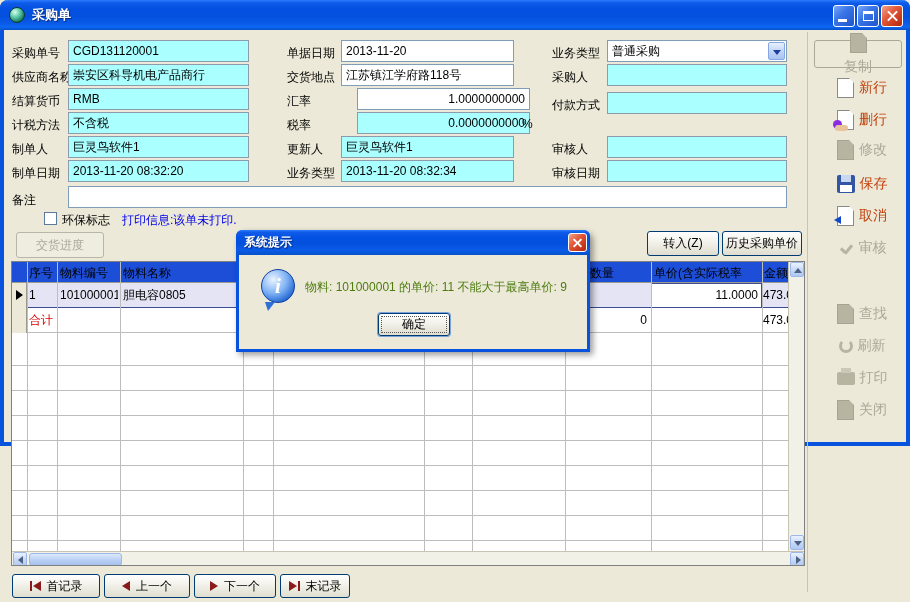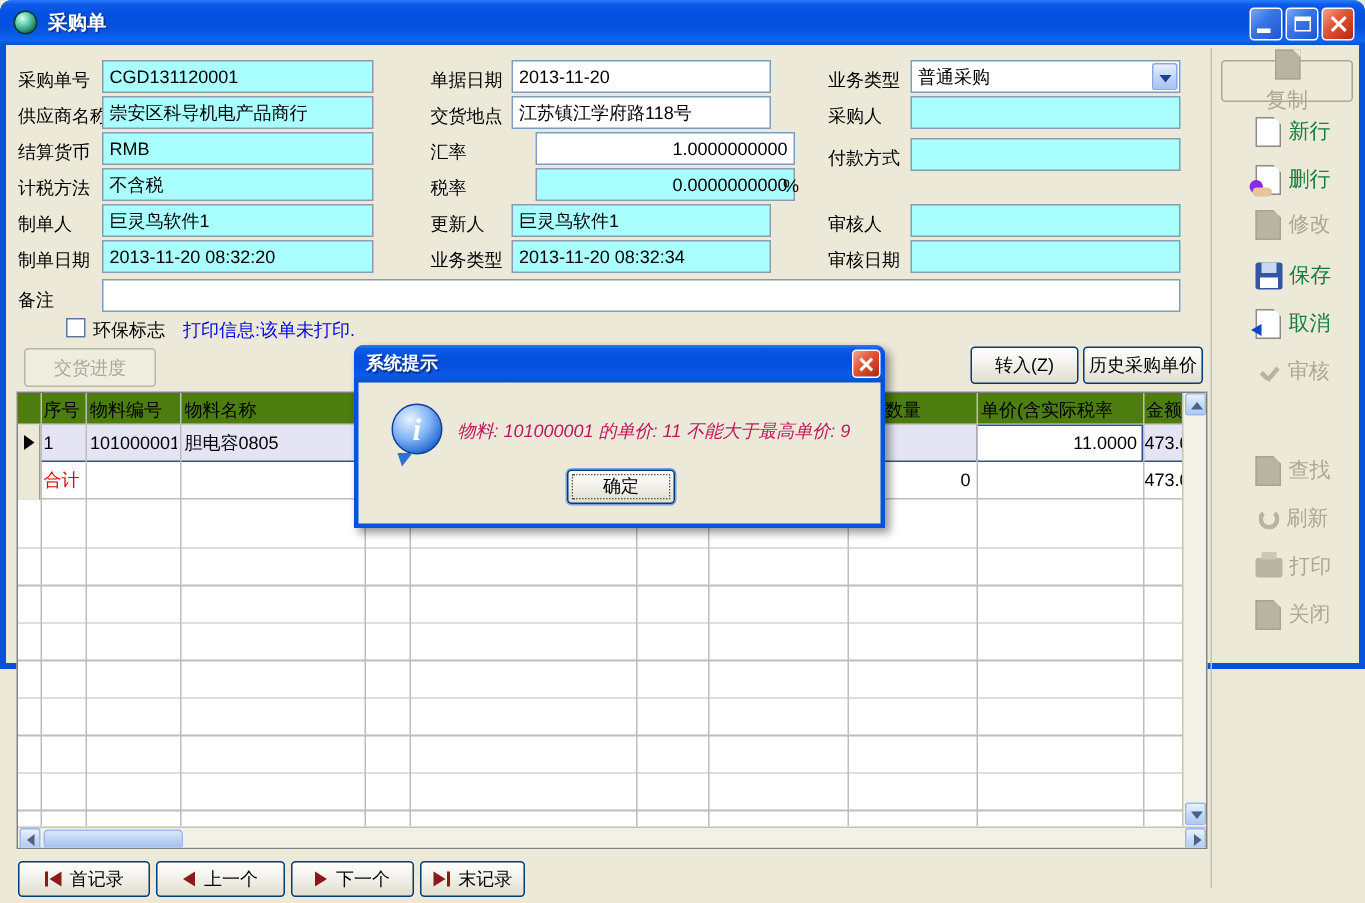--- a/index.html
+++ b/index.html
@@ -46,21 +46,21 @@
 
   
   .xpbtn { position:absolute; background:linear-gradient(180deg,#FFFFFF,#F2F1EA 45%,#E0DECF);
       border:1px solid #003C74; border-radius:3px; font-size:12px; color:#000;
       display:flex; align-items:center; justify-content:center; white-space:nowrap; }
   .xpbtn.disabled { border-color:#B9B5A8; color:#ACA899; background:#EFEDE0; }
 
   
   .grid { position:absolute; left:7px; top:261px; width:794px; height:305px;
       background:#fff; border:1px solid #808080; overflow:hidden; }
-  .grid-head { position:absolute; left:0; top:0; width:778px; height:21px; background:#4d7c0f;
+  .grid-head { position:absolute; left:0; top:0; width:778px; height:21px; background:#1d4ed8;
       border-bottom:1px solid #9C9A8C; }
   .hcell { position:absolute; top:3px; font-size:12px; color:#000; white-space:nowrap; overflow:hidden; }
   .vline { position:absolute; top:0; width:1px; background:#BDBDBD; }
   .grid-rows-vlines { position:absolute; left:0; top:21px; width:778px; height:268px; pointer-events:none; }
   .grid-empty { position:absolute; left:0; top:71px; width:778px; height:218px;
       background:repeating-linear-gradient(180deg, transparent 0 24px, #BDBDBD 24px 25px);
       background-position:0 8px; }
   .row { position:absolute; left:0; width:778px; height:25px; font-size:12px; line-height:24px; }
   .row1 { top:21px; background:#E4E4F4; border-bottom:1px solid #3B4C94; }
   .row2 { top:46px; background:#fff; border-bottom:1px solid #BDBDBD; }
@@ -83,21 +83,21 @@
   .tri-down  { position:absolute; left:3px; top:5px;  border-left:4px solid transparent; border-right:4px solid transparent; border-top:5px solid #4D6185; }
   .tri-leftg { position:absolute; left:4px; top:3px;  border-top:4px solid transparent; border-bottom:4px solid transparent; border-right:5px solid #4D6185; }
   .tri-rightg{ position:absolute; left:5px; top:3px;  border-top:4px solid transparent; border-bottom:4px solid transparent; border-left:5px solid #4D6185; }
   .hscroll { position:absolute; left:0; top:289px; width:794px; height:16px; background:#F2F1E8;
       border-top:1px solid #C8C4B4; }
   .hthumb { position:absolute; left:17px; top:1px; width:93px; height:13px; border:1px solid #9DB8E8;
       border-radius:3px; background:linear-gradient(180deg,#DCE9FC,#BAD0F5 55%,#A4C0EE); }
 
   
   .side-item { position:absolute; left:812px; width:92px; height:28px; display:flex;
-      align-items:center; justify-content:center; gap:5px; font-size:14px; color:#15803d; }
+      align-items:center; justify-content:center; gap:5px; font-size:14px; color:#c2410c; }
   .side-item.disabled { color:#ACA899; }
   .side-item.framed { border:1px solid #ACA899; border-radius:3px; width:88px; left:810px;flex-direction:column; }
   .icon-doc { width:17px; height:20px; background:#fff; border:1px solid #8A8A8A; position:relative; flex:none; }
   .icon-doc::after { content:""; position:absolute; right:-1px; top:-1px; width:0; height:0;
       border-left:5px solid transparent; border-top:5px solid #ECE9D8; }
   .icon-doc.grey { background:#B8B4A2; border-color:#A8A492; }
   .icon-doc .p-dot { position:absolute; left:-5px; bottom:0; width:9px; height:9px; border-radius:50%; background:#8A2BE2; }
   .icon-doc .hand  { position:absolute; left:-3px; bottom:-2px; width:13px; height:6px; border-radius:3px; background:#E8C49A; }
   .icon-doc .b-arrow { position:absolute; left:-4px; bottom:1px; width:0; height:0;
       border-top:4px solid transparent; border-bottom:4px solid transparent; border-right:7px solid #1048C8; }
@@ -125,21 +125,21 @@
   .dlg-close { position:absolute; right:3px; top:3px; width:19px; height:19px; border:1px solid #fff; border-radius:3px;
       background:linear-gradient(135deg,#F0A58B,#E35A3C 40%,#C93A1C 75%,#B02A12); }
   .dlg-close .xbar { left:3px; top:8px; width:11px; }
   .dlg-body { position:absolute; left:0; top:22px; width:348px; height:94px; }
   .info-icon { position:absolute; left:22px; top:14px; width:34px; height:34px; border-radius:50%;
       background:radial-gradient(circle at 35% 30%, #EAF4FF, #7FB2F4 45%, #1E62D0 80%, #1444A8);
       border:1px solid #1040A0; color:#fff; font-family:"Liberation Serif","DejaVu Serif",serif;
       font-style:italic; font-weight:bold; font-size:21px; text-align:center; line-height:32px; }
   .info-tail { position:absolute; left:26px; top:47px; width:0; height:0;
       border-left:3px solid transparent; border-right:7px solid transparent; border-top:9px solid #2E6FD8; }
-  .dlg-msg { position:absolute; left:66px; top:24px; width:276px; font-size:12px; color:#be185d;font-style:italic; }
+  .dlg-msg { position:absolute; left:66px; top:24px; width:276px; font-size:12px; color:#4d7c0f; }
   .dlg-ok { left:139px; top:58px; width:72px; height:23px;
       box-shadow:0 0 0 1px #7AA2DD; }
   .focus-rect { position:absolute; inset:2px; border:1px dotted #555; border-radius:1px; }
 
   
   .nav-ico { display:flex; align-items:center; gap:1px; margin-right:6px; }
   .nbar { width:2px; height:10px; background:#8B1A1A; }
   .ntri-l { width:0; height:0; border-top:5px solid transparent; border-bottom:5px solid transparent; border-right:8px solid #8B1A1A; }
   .ntri-r { width:0; height:0; border-top:5px solid transparent; border-bottom:5px solid transparent; border-left:8px solid #8B1A1A; }
 

